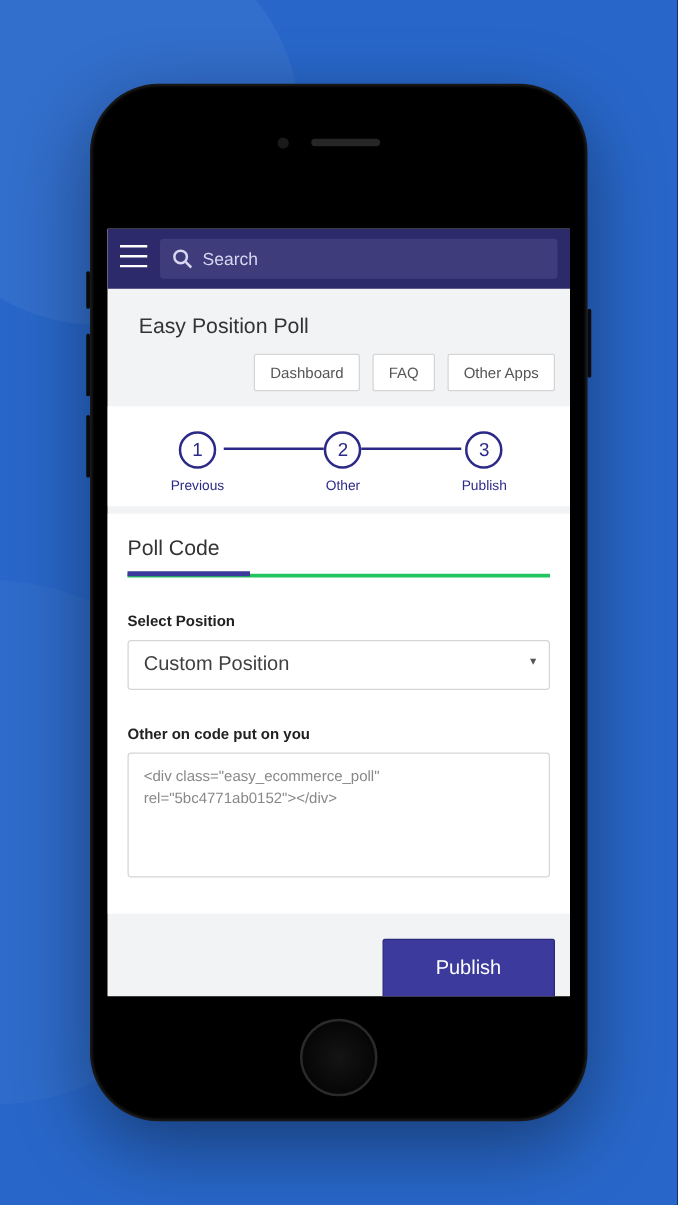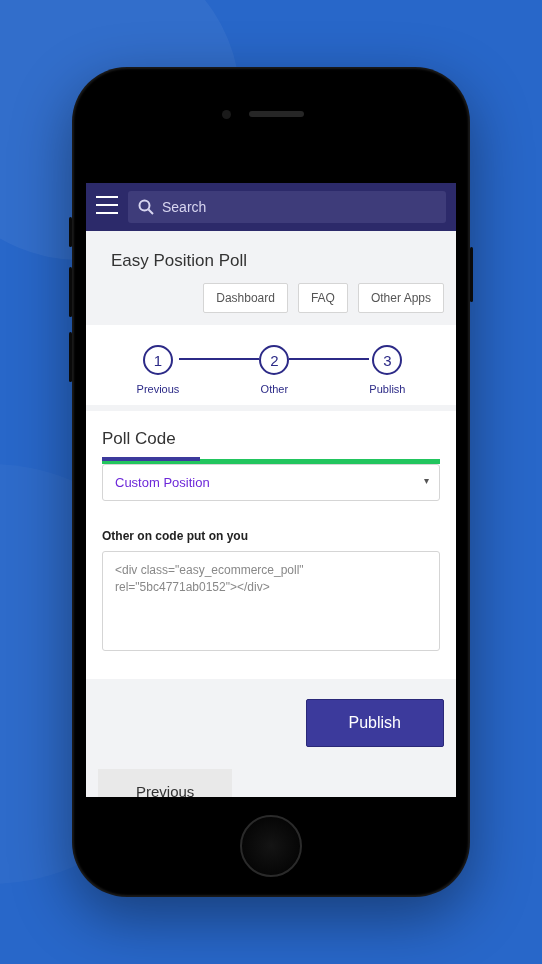--- a/index.html
+++ b/index.html
@@ -172,21 +172,21 @@
 .card {
   background: #fff;
   margin: 0 0 6px;
   padding: 18px 16px 24px;
 }
 .card-title {
   font-size: 17px;
   color: #333;
   font-weight: 400;
   padding-bottom: 10px;
-  border-bottom: 5px solid #22c55e;
+  border-bottom: 3px solid #22c55e;
   position: relative;
 }
 .card-title::after {
   content: '';
   position: absolute;
   left: 0;
   bottom: -2px;
   width: 98px;
   height: 4px;
   background: #3c3a9c;
@@ -196,22 +196,22 @@
   color: #222;
   font-weight: 600;
   margin: 28px 0 8px;
   display: block;
 }
 .select-box {
   width: 100%;
   border: 1px solid #d5d5d5;
   border-radius: 3px;
   padding: 10px 12px;
-  font-size: 13px;
-  color: #6d28d9;
+  font-size: 16px;
+  color: #404040;
   background: #fff;
   position: relative;
   cursor: pointer;
 }
 .select-box::after {
   content: '▾';
   position: absolute;
   right: 10px;
   top: 10px;
   font-size: 10px;
@@ -310,20 +310,21 @@
       <div class="step-line"></div>
       <div class="step">
         <div class="step-circle">3</div>
         <div class="step-label">Publish</div>
       </div>
     </div>
 
     <div class="card">
       <div class="card-title">Poll Code</div>
 
+      <label class="form-label">Select Position</label>
       <div class="select-box">
         <span>Custom Position</span>
       </div>
 
       <label class="form-label">Other on code put on you</label>
       <textarea class="textarea-box" style="">&lt;div class="easy_ecommerce_poll" rel="5bc4771ab0152"&gt;&lt;/div&gt;</textarea>
     </div>
 
     <div class="publish-row">
       <button class="publish-btn">Publish</button>

